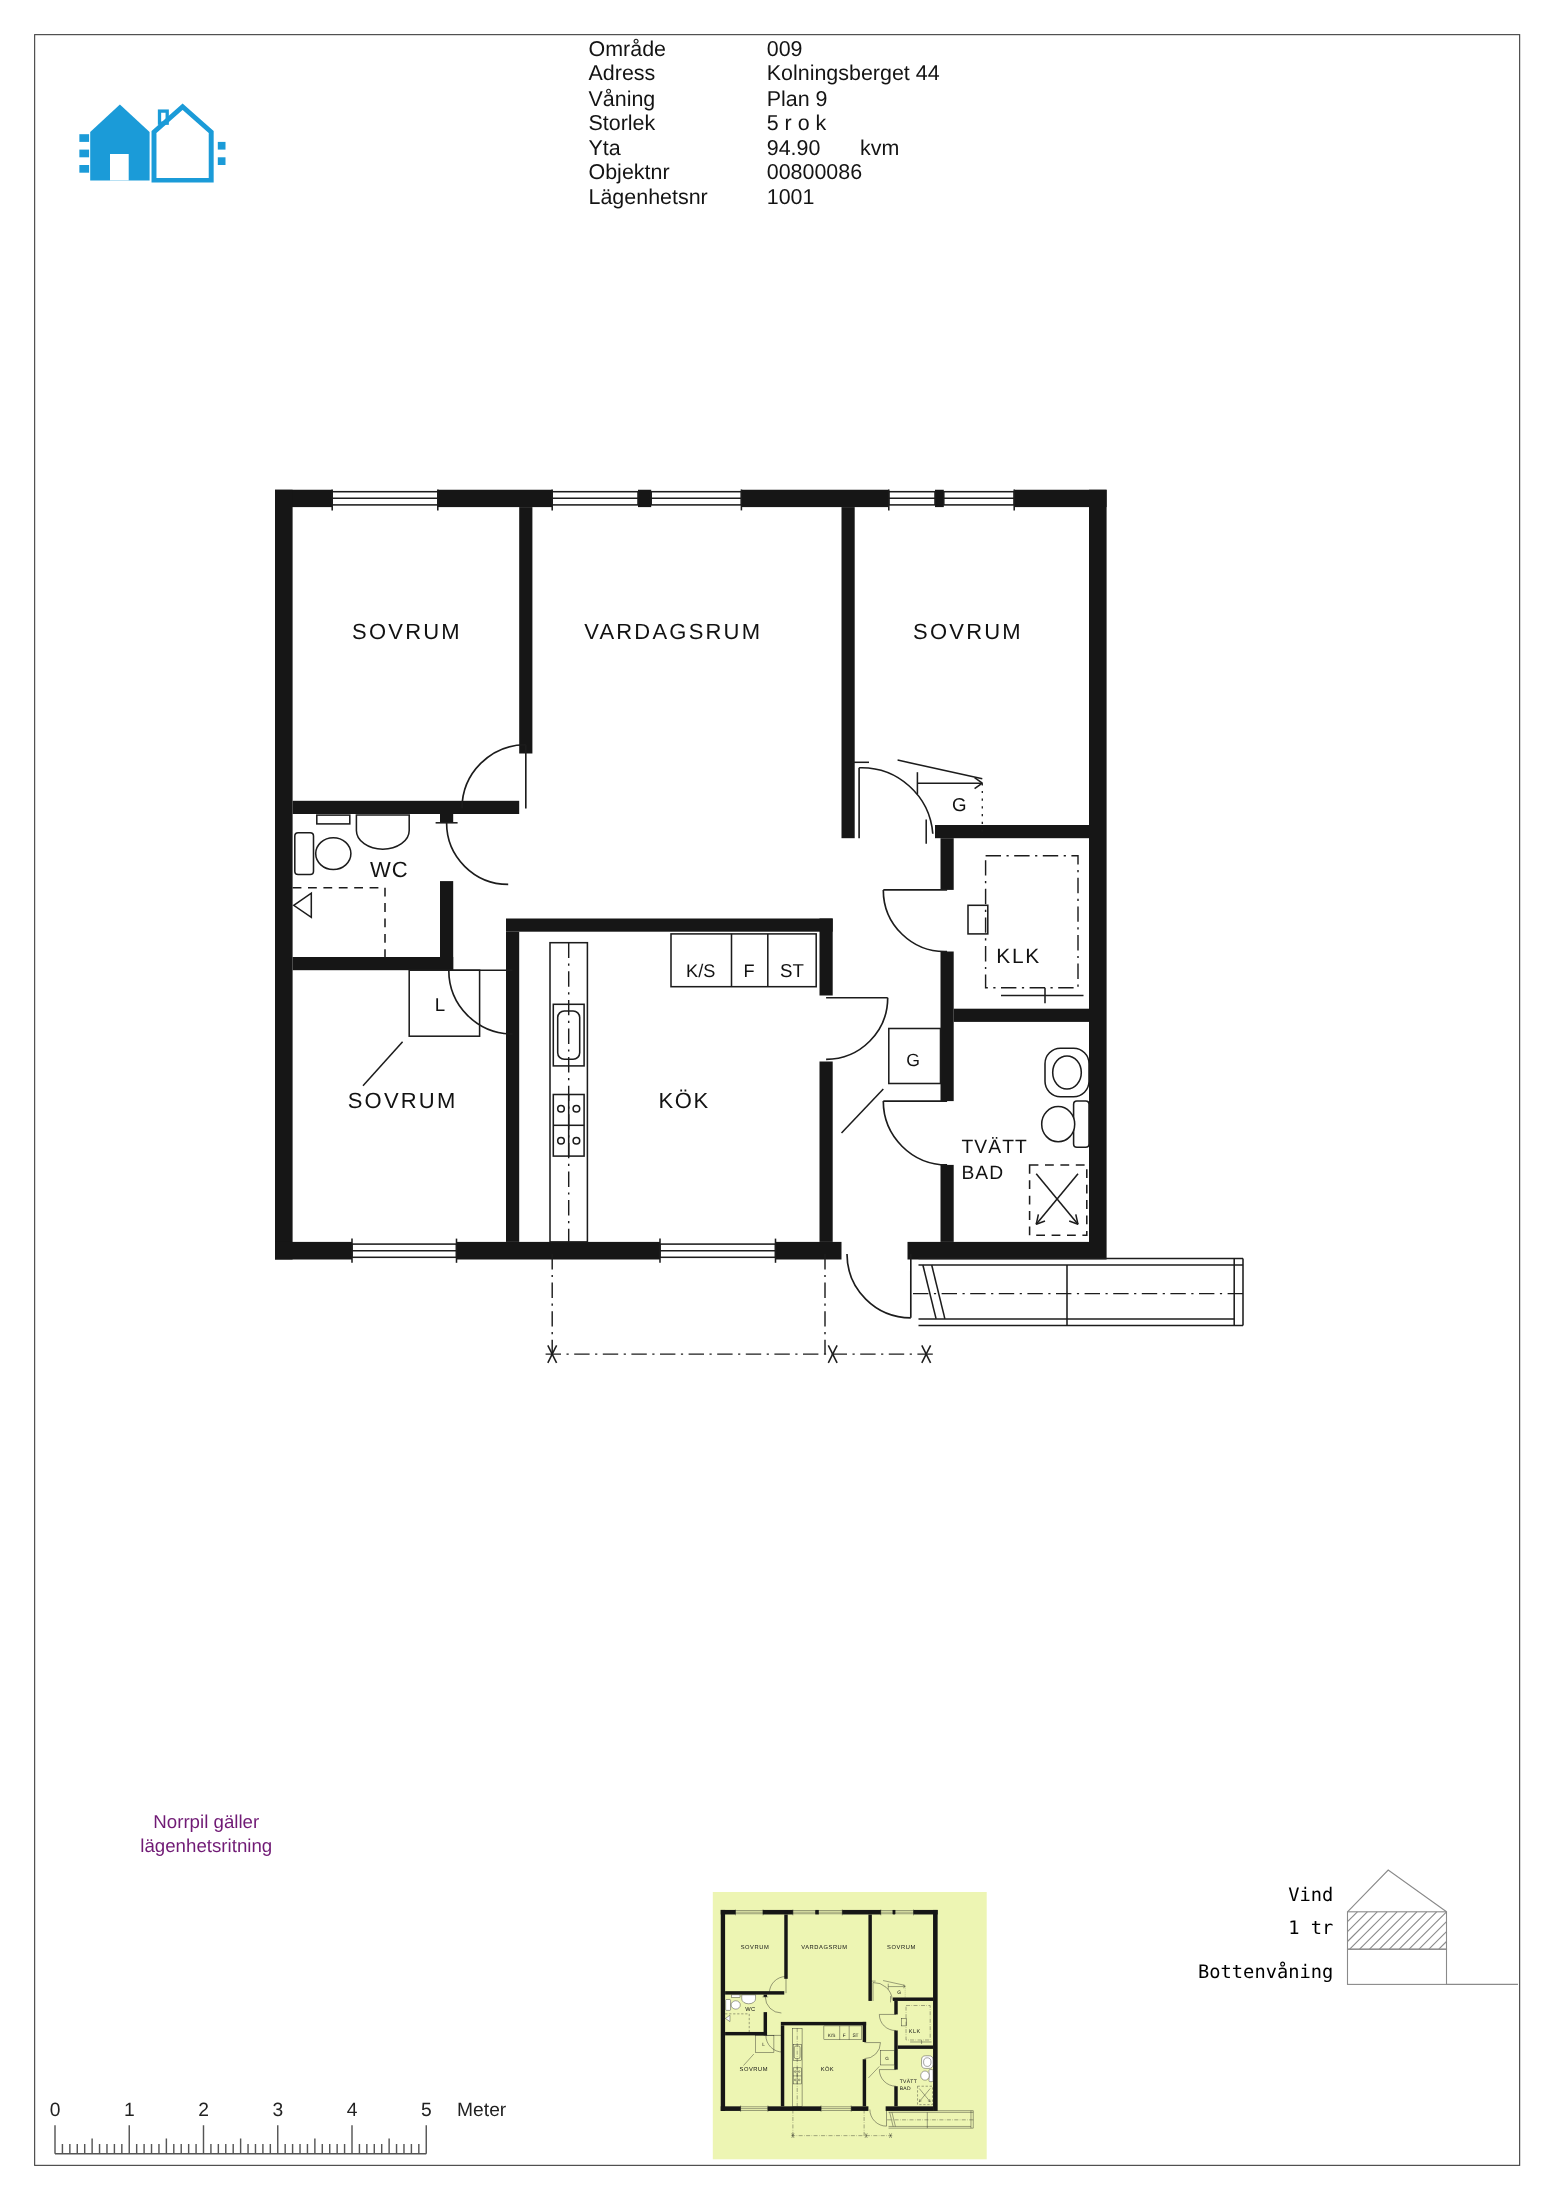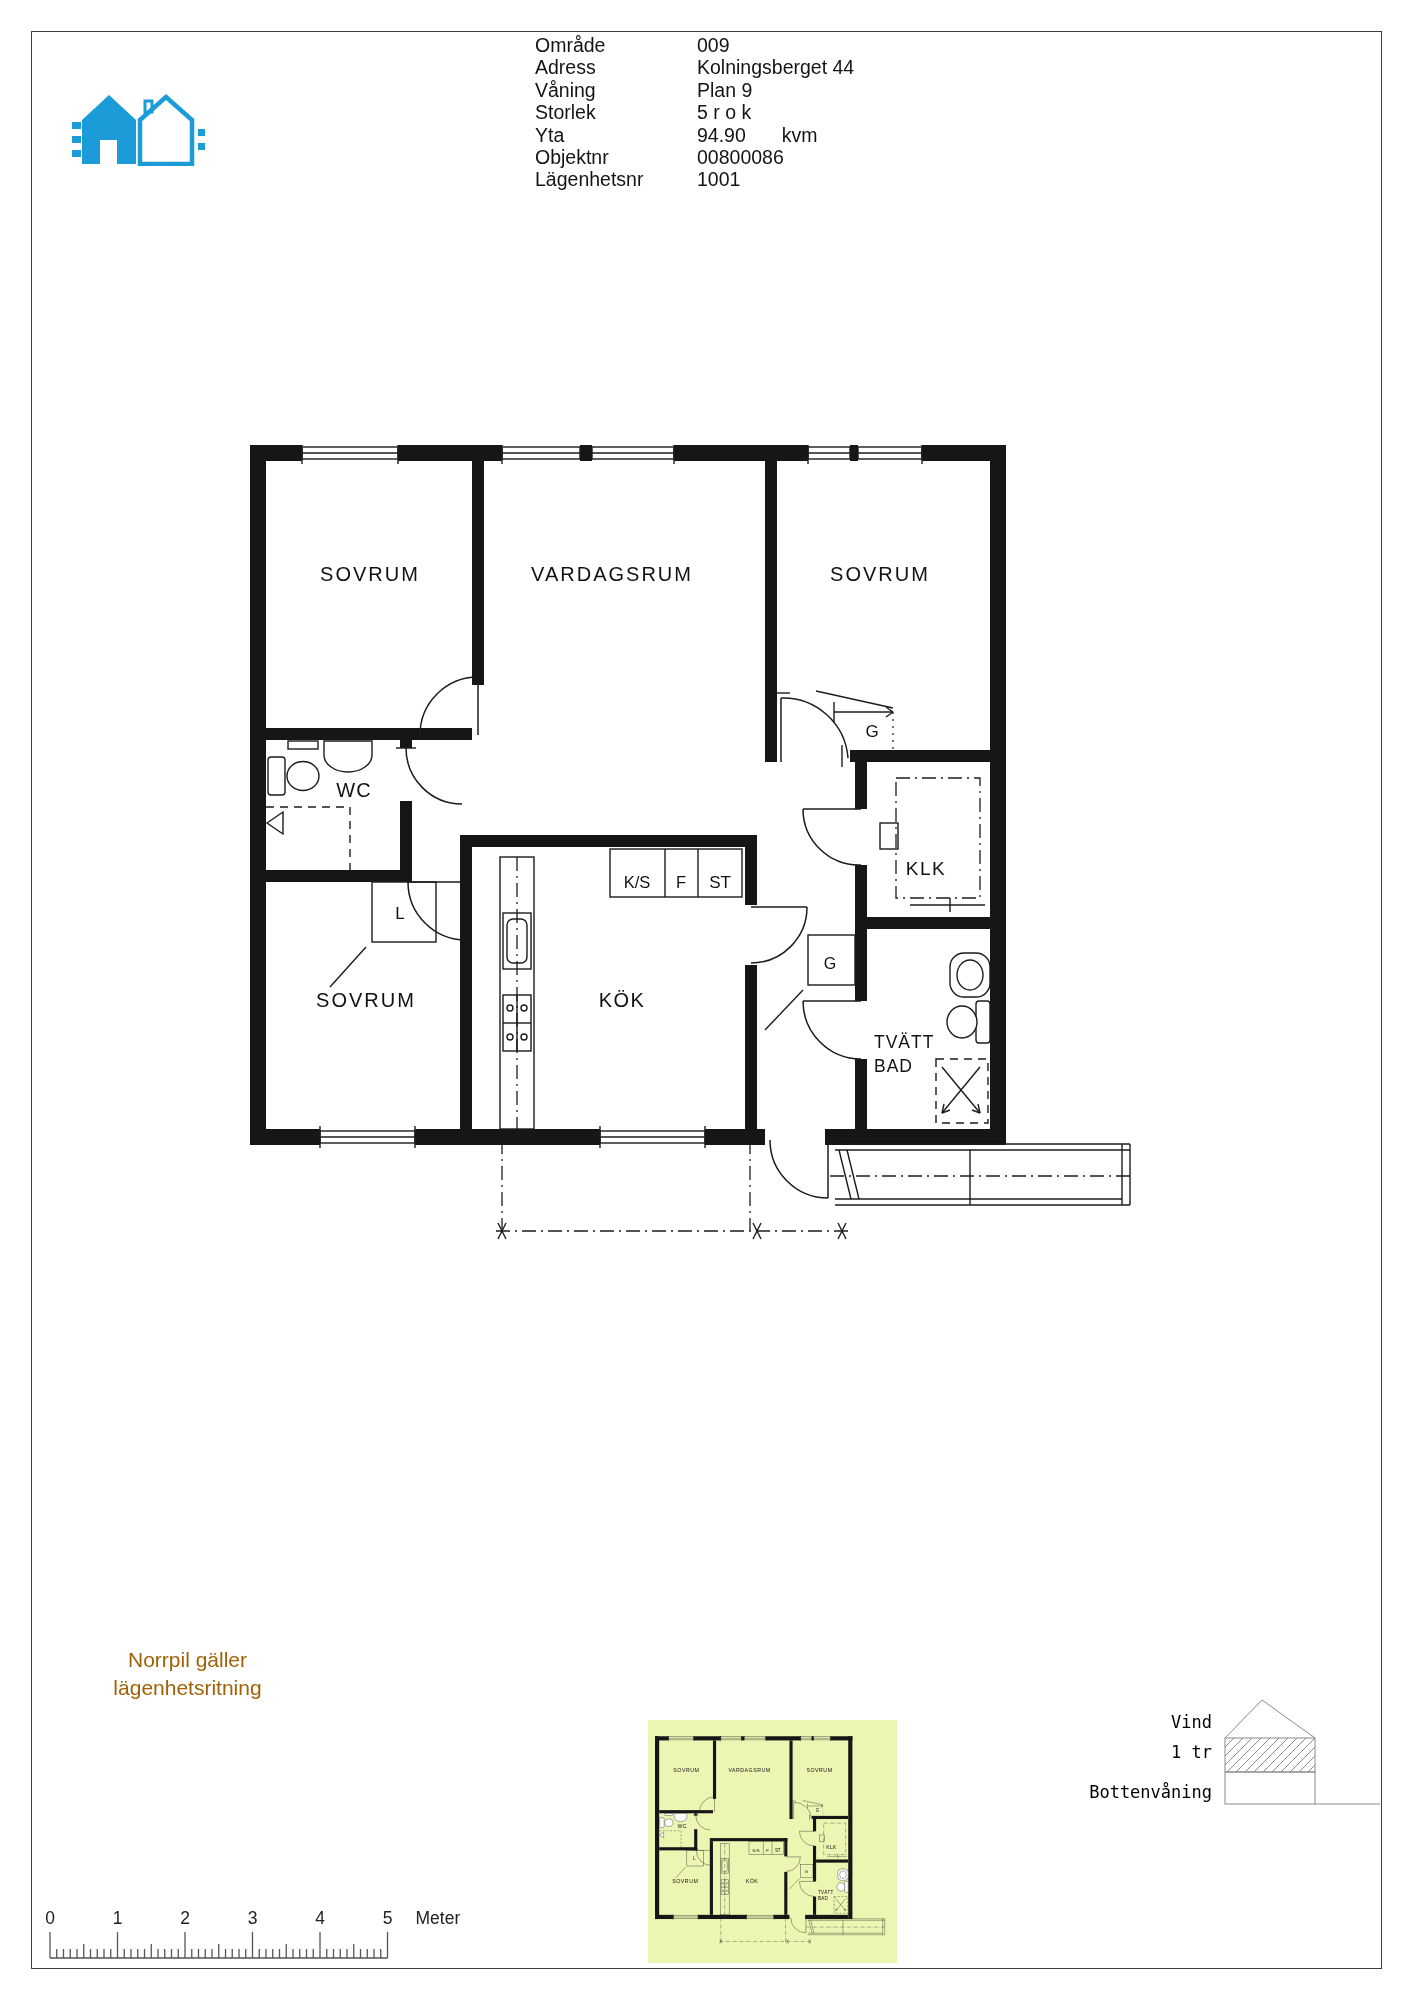--- a/index.html
+++ b/index.html
@@ -18,21 +18,21 @@
   .plan-main{position:absolute;left:250px;top:445px;}
   .w{fill:#161616;stroke:none;}
   .tl{fill:none;stroke:#1c1c1c;stroke-width:1.4;}
   .tf{fill:#fff;stroke:#1c1c1c;stroke-width:1.4;}
   .dsh{fill:none;stroke:#1c1c1c;stroke-width:1.4;stroke-dasharray:8 6;}
   .ddt{fill:none;stroke:#1c1c1c;stroke-width:1.3;stroke-dasharray:14 5 2 5;}
   .dot{fill:none;stroke:#1c1c1c;stroke-width:1.2;stroke-dasharray:2 5;}
   .arc{fill:none;stroke:#1c1c1c;stroke-width:1.5;}
   .plan-label{fill:#121212;font-family:"Liberation Sans",sans-serif;}
   
-  .north-note{position:absolute;left:75px;top:1646px;width:225px;text-align:center;font-size:21px;line-height:1.32;color:#a16207;}
+  .north-note{position:absolute;left:75px;top:1646px;width:225px;text-align:center;font-size:17px;line-height:1.32;color:#701a75;}
   .thumb-box{position:absolute;left:648px;top:1720px;width:249px;height:243px;background:#edf5b3;display:flex;align-items:center;justify-content:center;}
   .section-svg{position:absolute;left:1040px;top:1692px;}
   .section-label{font-family:"DejaVu Sans Mono",monospace;font-size:17px;fill:#000;}
   .section-line{stroke:#8a8a8a;stroke-width:1;fill:none;}
   .scale-svg{position:absolute;left:40px;top:1902px;}
   .scale-num{font-family:"Liberation Sans",sans-serif;font-size:17.5px;fill:#222;}
   .scale-tick{stroke:#555;stroke-width:1.3;fill:none;}
 </style>
 </head>
 <body>

